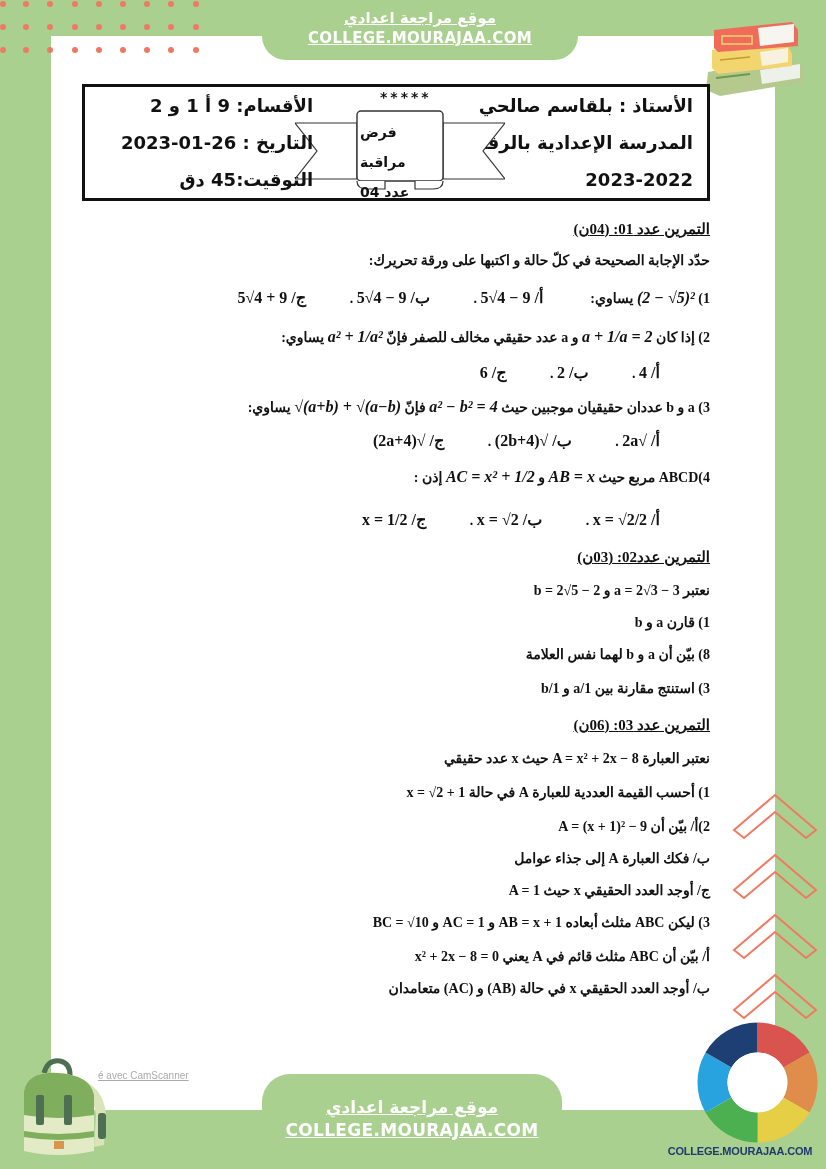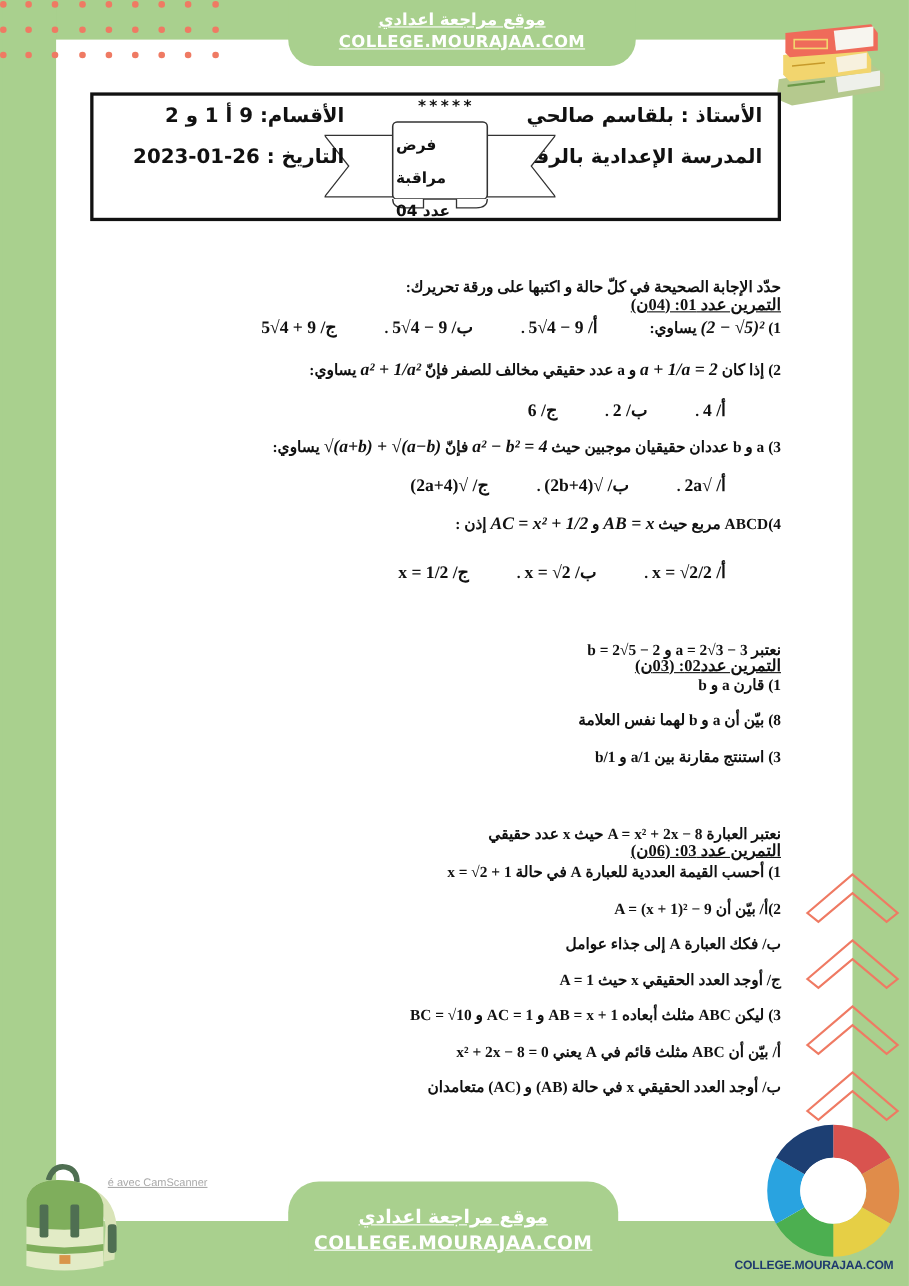--- a/index.html
+++ b/index.html
@@ -32,21 +32,21 @@
   .hdr-right { right: 14px; text-align: right; }
   .hdr-left { left: 36px; text-align: right; }
   .hdr-line { height: 37px; line-height: 37px; white-space: nowrap; }
   .stars { position: absolute; left: 295px; top: 2px; font-size: 14px; font-weight: bold; letter-spacing: 3px; }
   .ribbon { position: absolute; left: 210px; top: 22px; width: 210px; height: 82px; }
   .ribbon-text { position: absolute; left: 275px; top: 30px; width: 80px; text-align: left; font-weight: bold; font-size: 14px; direction: rtl; line-height: 30px; }
 
   
   .content { position: absolute; left: 150px; top: 210px; width: 560px; direction: rtl; text-align: right; font-family: "Liberation Serif", serif; font-weight: bold; font-size: 14px; }
   .row { position: absolute; right: 0; white-space: nowrap; }
-  .title { text-decoration: underline; font-size: 15px; margin-top: 48px; }
+  .title { text-decoration: underline; font-size: 15px; }
   .math { font-family: "Liberation Serif", serif; font-style: italic; direction: ltr; unicode-bidi: embed; font-size: 16px; }
   .opt { font-family: "Liberation Serif", serif; direction: rtl; unicode-bidi: embed; font-size: 16px; }
   .gap { display: inline-block; width: 40px; }
 
   
   .books { position: absolute; left: 700px; top: 10px; width: 110px; height: 88px; }
   .backpack { position: absolute; left: 14px; top: 1055px; width: 96px; height: 105px; }
   .chevrons { position: absolute; left: 730px; top: 790px; width: 90px; height: 250px; }
   .wheel { position: absolute; left: 695px; top: 1020px; width: 125px; height: 125px; }
   .wheel-caption { position: absolute; left: 665px; top: 1145px; width: 150px; text-align: center; font-family: "Liberation Sans", sans-serif; font-weight: bold; font-size: 11px; color: #1f3a6e; letter-spacing: -0.2px; }
@@ -105,36 +105,38 @@
   <path d="M58 18 L94 14 L94 32 L60 36 Z" fill="#f7f5ef"></path>
   <rect x="22" y="26" width="30" height="8" fill="none" stroke="#f2d56e" stroke-width="1.5"></rect>
   <line x1="20" y1="50" x2="50" y2="47" stroke="#c79a2a" stroke-width="1.5"></line>
   <line x1="16" y1="68" x2="50" y2="64" stroke="#6d9a4a" stroke-width="2"></line>
 </svg>
 
 <div class="exam-header">
   <div class="hdr-col hdr-right">
     <div class="hdr-line">الأستاذ : بلقاسم صالحي</div>
     <div class="hdr-line">المدرسة الإعدادية بالرقاب</div>
+    <div class="hdr-line">2023-2022</div>
   </div>
   <div class="stars">*****</div>
   <svg class="ribbon" viewBox="0 0 210 82">
     <path d="M0 14 L62 14 L62 70 L0 70 L22 42 Z" fill="#fff" stroke="#333" stroke-width="1.2"></path>
     <path d="M210 14 L148 14 L148 70 L210 70 L188 42 Z" fill="#fff" stroke="#333" stroke-width="1.2"></path>
     <rect x="62" y="2" width="86" height="70" rx="4" fill="#fff" stroke="#333" stroke-width="1.4"></rect>
     <path d="M62 72 Q62 80 72 80 L90 80 L90 72" fill="#fff" stroke="#333" stroke-width="1.2"></path>
     <path d="M148 72 Q148 80 138 80 L120 80 L120 72" fill="#fff" stroke="#333" stroke-width="1.2"></path>
   </svg>
   <div class="ribbon-text">
     <div>فرض مراقبة</div>
     <div>عدد 04</div>
   </div>
   <div class="hdr-col hdr-left">
     <div class="hdr-line">الأقسام: 9 أ 1 و 2</div>
     <div class="hdr-line">التاريخ : 26-01-2023</div>
+    <div class="hdr-line">التوقيت:45 دق</div>
   </div>
 </div>
 
 <div class="content">
 
   <div class="row title" style="top:10px">التمرين عدد 01: (04ن)</div>
   <div class="row" style="top:42px">حدّد الإجابة الصحيحة في كلّ حالة و اكتبها على ورقة تحريرك:</div>
 
   <div class="row" style="top:78px">
     <span>1)</span>

